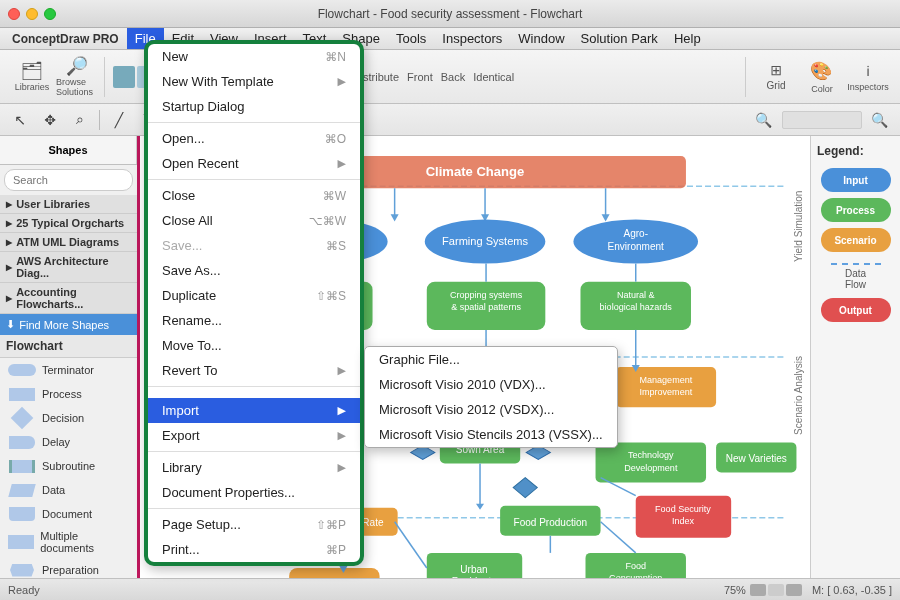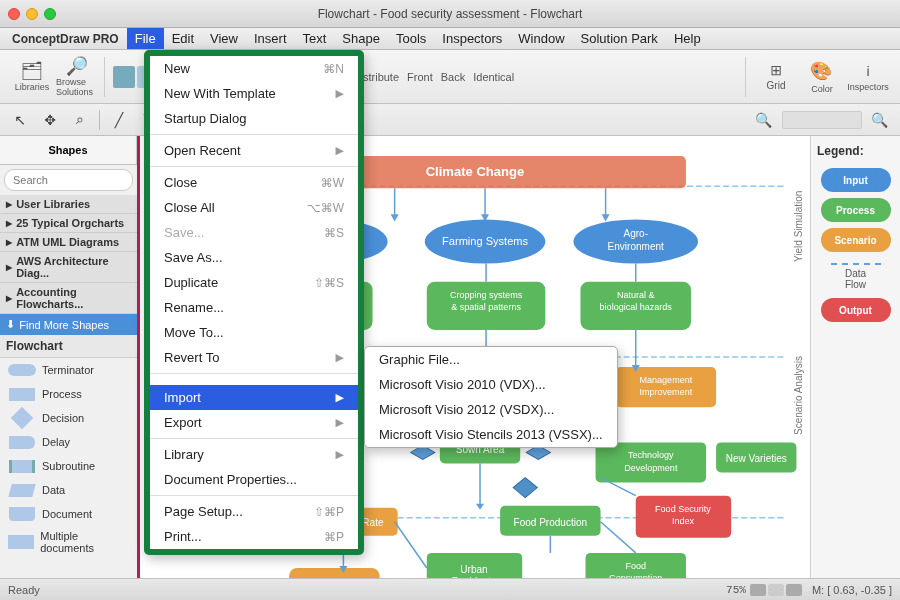--- a/index.html
+++ b/index.html
@@ -103,28 +103,28 @@
     .legend-line { display: flex; flex-direction: column; align-items: center; font-size: 10px; color: #555; margin: 2px 0; }
     .legend-line-vis { width: 50px; height: 2px; background: #60a0e0; margin: 3px 0; border-top: 2px dashed #60a0e0; background: none; }
 
     
     #statusbar {
       height: 22px; background: linear-gradient(to bottom, #e8e8e8, #d8d8d8);
       border-top: 1px solid #c0c0c0; display: flex; align-items: center;
       padding: 0 8px; font-size: 11px; color: #555; gap: 10px;
     }
     .status-spacer { flex: 1; }
-    .zoom-controls { display: flex; align-items: center; gap: 4px; font-family: Liberation Mono, monospace; }
+    .zoom-controls { display: flex; align-items: center; gap: 4px; }
 
     
     #file-menu {
-      position: absolute; top: 50px; left: 144px; z-index: 1000;
-      background: white; border: 6px solid #15803d;
+      position: absolute; top: 40px; left: 144px; z-index: 1000;
+      background: white; border: 4px solid #15803d;
       box-shadow: 2px 4px 12px rgba(0,0,0,0.25);
-      min-width: 220px; border-radius: 5px; overflow: hidden;
+      min-width: 220px; border-radius: 10px; overflow: hidden;
     }
     .dm-item {
       display: flex; align-items: center; padding: 5px 14px;
       cursor: pointer; color: #222; font-size: 13px; white-space: nowrap;
       justify-content: space-between;
     }
     .dm-item:hover, .dm-item.active-hover { background: #2a5de0; color: white; }
     .dm-item.active-hover { background: #2a5de0; color: white; margin-top: 11px; }
     .dm-separator { height: 1px; background: #ddd; margin: 3px 0; }
     .dm-shortcut { color: #999; font-size: 12px; }
@@ -305,20 +305,26 @@
           <div class="s-document"></div>
         </div>
       <span>Document</span>
     </div>
     <div class="shape-item">
       <div class="shape-icon">
           <div class="s-multidoc"></div>
         </div>
       <span>Multiple documents</span>
     </div>
+    <div class="shape-item">
+      <div class="shape-icon">
+          <div class="s-prep"></div>
+        </div>
+      <span>Preparation</span>
+    </div>
   </div>
 
   <div id="canvas-area">
 
     <div class="vert-label" style="right:6px;top:30px;height:120px;">Yield Simulation</div>
     <div class="vert-label" style="right:6px;top:200px;height:120px;">Scenario Analysis</div>
 
     <svg id="flowchart-svg" viewBox="0 0 660 440" xmlns="http://www.w3.org/2000/svg" style="position:absolute;top:0;left:0;width:100%;height:100%;">
 
       <line x1="10" y1="50" x2="640" y2="50" stroke="#90c8e8" stroke-width="1.5" stroke-dasharray="6,3"></line>
@@ -477,20 +483,24 @@
   </div>
   <div class="dm-item">
     <span>New With Template</span>
     <span class="dm-arrow">▶</span>
   </div>
   <div class="dm-item">
     <span>Startup Dialog</span>
   </div>
   <div class="dm-separator"></div>
   <div class="dm-item">
+    <span>Open...</span>
+    <span class="dm-shortcut">⌘O</span>
+  </div>
+  <div class="dm-item">
     <span>Open Recent</span>
     <span class="dm-arrow">▶</span>
   </div>
   <div class="dm-separator"></div>
   <div class="dm-item">
     <span>Close</span>
     <span class="dm-shortcut">⌘W</span>
   </div>
   <div class="dm-item">
     <span>Close All</span>

